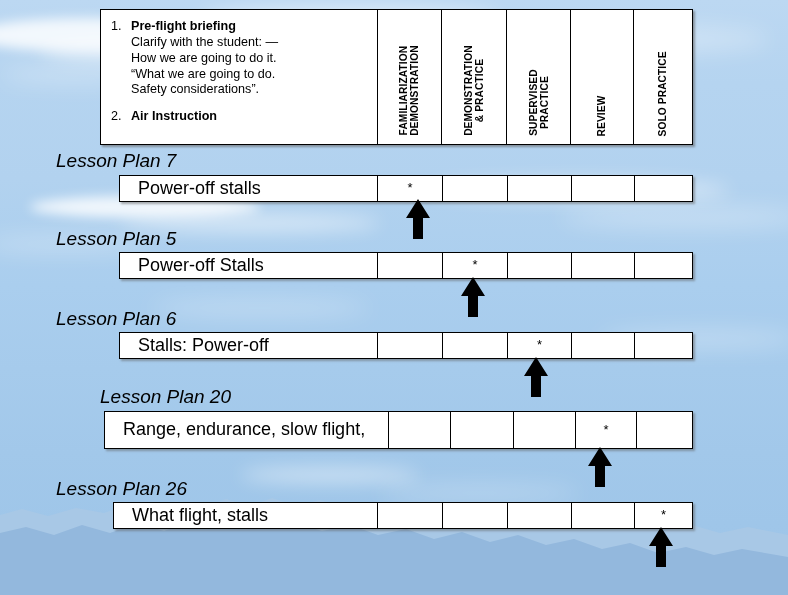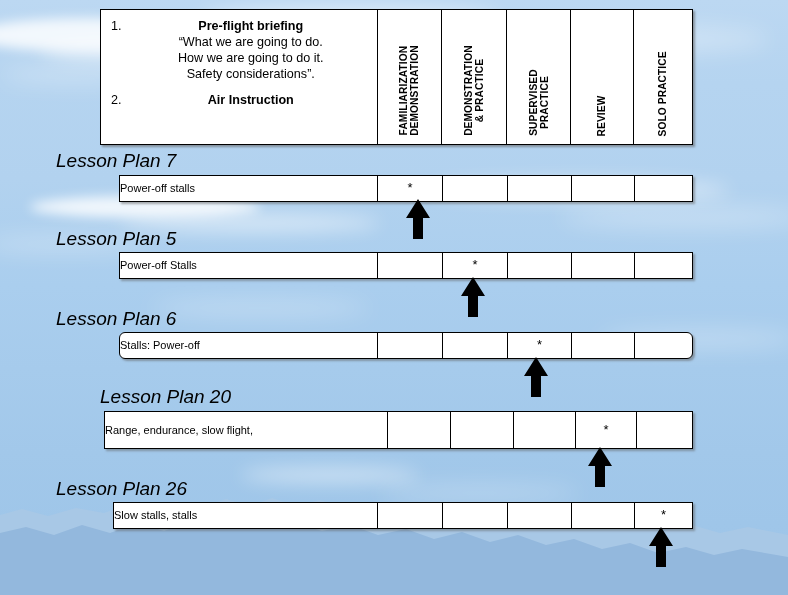--- a/index.html
+++ b/index.html
@@ -56,21 +56,21 @@
     width: 277px;
     box-sizing: border-box;
     border-right: 1px solid #000;
     padding: 9px 6px 4px 10px;
     font-size: 12.6px;
     color: #000;
     line-height: 1.26;
   }
   .ht-item { display: flex; }
   .ht-num { width: 20px; flex: 0 0 20px; }
-  .ht-body { flex: 1; text-align: center; }
+  .ht-body { flex: 1; }
   .ht-strong { font-weight: bold; }
   .ht-gap { height: 11px; }
 
   .ht-col {
     box-sizing: border-box;
     border-right: 1px solid #000;
     position: relative;
   }
   .ht-col:last-child { border-right: none; }
   .vtext {
@@ -100,25 +100,26 @@
     position: absolute;
     background: #ffffff;
     border: 1px solid #000;
     box-sizing: border-box;
     box-shadow: 2px 2px 2px rgba(95,95,95,0.5);
     display: flex;
   }
   .rt-text {
     box-sizing: border-box;
     border-right: 1px solid #000;
-    font-size: 11px;
+    font-size: 18px;
     color: #000;
     display: flex;
     flex-direction: column;
     justify-content: center;
+    padding-left: 18px;
     line-height: 1.3;
   }
   .rt-text .l2 { padding-left: 14px; }
   .rt-cell {
     box-sizing: border-box;
     border-right: 1px solid #000;
     display: flex;
     align-items: center;
     justify-content: center;
     font-size: 11px;
@@ -165,22 +166,23 @@
   </div>
 
   <div class="header-table">
     <div class="hrow">
 
       <div class="ht-text">
         <div class="ht-item">
           <span class="ht-num">1.</span>
           <span class="ht-body">
             <span class="ht-strong">Pre-flight briefing</span>
+            <div>Clarify with the student: —</div>
+            <div>How we are going to do it.</div>
             <div>“What we are going to do.</div>
-            <div>How we are going to do it.</div>
             <div>Safety considerations”.</div>
           </span>
         </div>
         <div class="ht-gap"></div>
         <div class="ht-item">
           <span class="ht-num">2.</span>
           <span class="ht-body ht-strong">Air Instruction</span>
         </div>
       </div>
 
@@ -244,21 +246,21 @@
       </div>
     <div class="rt-cell" style="width:64px;"></div>
     <div class="rt-cell" style="width:63px;"></div>
     <div class="rt-cell" style="width:57px;"></div>
   </div>
   <svg class="arrow" style="left:458px; top:276px;" width="30" height="42" viewBox="0 0 30 42">
     <path d="M15,1 L27,20 L20,20 L20,41 L10,41 L10,20 L3,20 Z" fill="#000"></path>
   </svg>
 
   <div class="lesson-label" style="left:56px; top:308px;">Lesson Plan 6</div>
-  <div class="row-table" style="left:119px; top:332px; width:574px; height:27px;border-radius:6px;">
+  <div class="row-table" style="left:119px; top:332px; width:574px; height:27px;">
     <div class="rt-text" style="width:258px;">
       <div>Stalls:  Power-off</div>
     </div>
     <div class="rt-cell" style="width:65px;"></div>
     <div class="rt-cell" style="width:65px;"></div>
     <div class="rt-cell" style="width:64px;">
         <span class="star">*</span>
       </div>
     <div class="rt-cell" style="width:63px;"></div>
     <div class="rt-cell" style="width:57px;"></div>
@@ -280,21 +282,21 @@
       </div>
     <div class="rt-cell" style="width:57px;"></div>
   </div>
   <svg class="arrow" style="left:585px; top:446px;" width="30" height="42" viewBox="0 0 30 42">
     <path d="M15,1 L27,20 L20,20 L20,41 L10,41 L10,20 L3,20 Z" fill="#000"></path>
   </svg>
 
   <div class="lesson-label" style="left:56px; top:478px;">Lesson Plan 26</div>
   <div class="row-table" style="left:113px; top:502px; width:580px; height:27px;">
     <div class="rt-text" style="width:264px;">
-      <div>Slow stalls, stalls</div>
+      <div>What flight, stalls</div>
     </div>
     <div class="rt-cell" style="width:65px;"></div>
     <div class="rt-cell" style="width:65px;"></div>
     <div class="rt-cell" style="width:64px;"></div>
     <div class="rt-cell" style="width:63px;"></div>
     <div class="rt-cell" style="width:57px;">
         <span class="star">*</span>
       </div>
   </div>
   <svg class="arrow" style="left:646px; top:526px;" width="30" height="42" viewBox="0 0 30 42">

